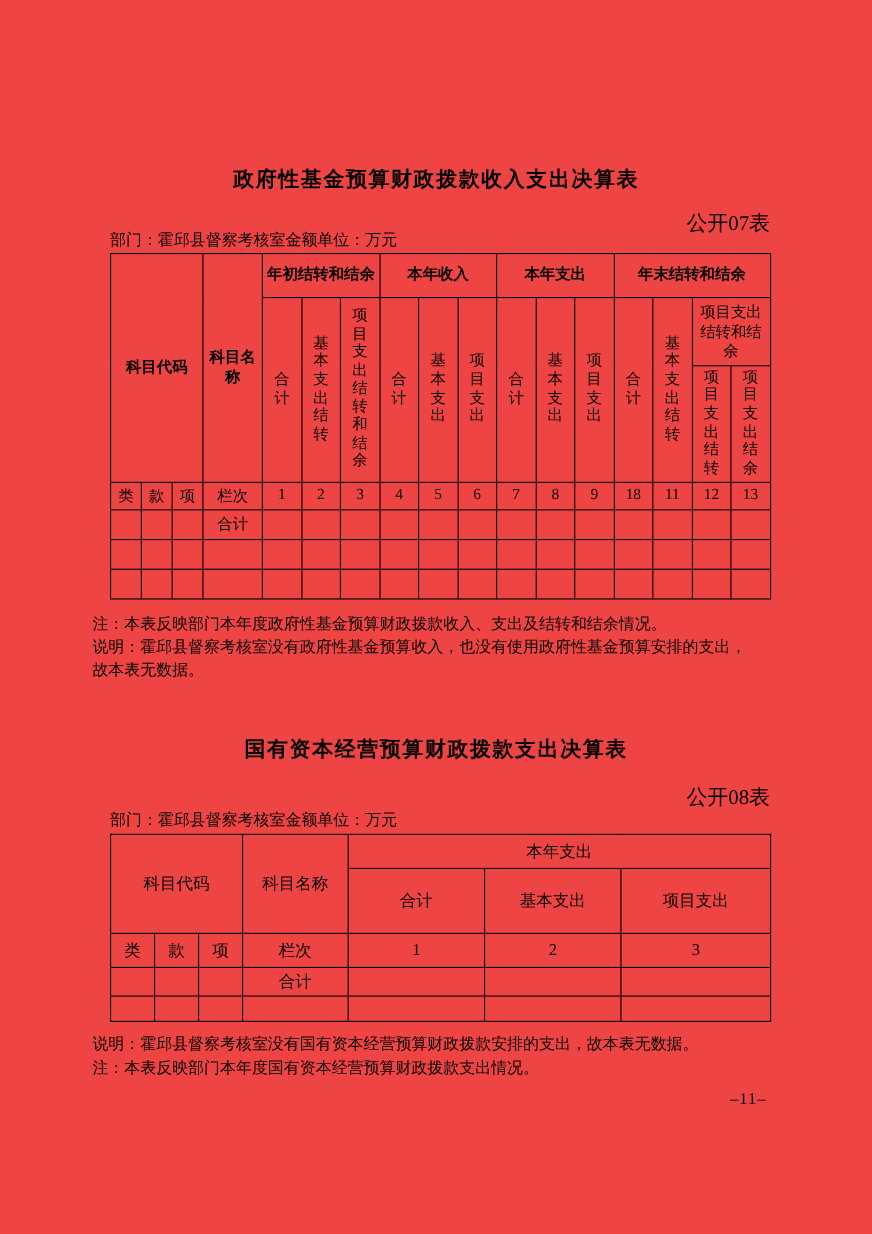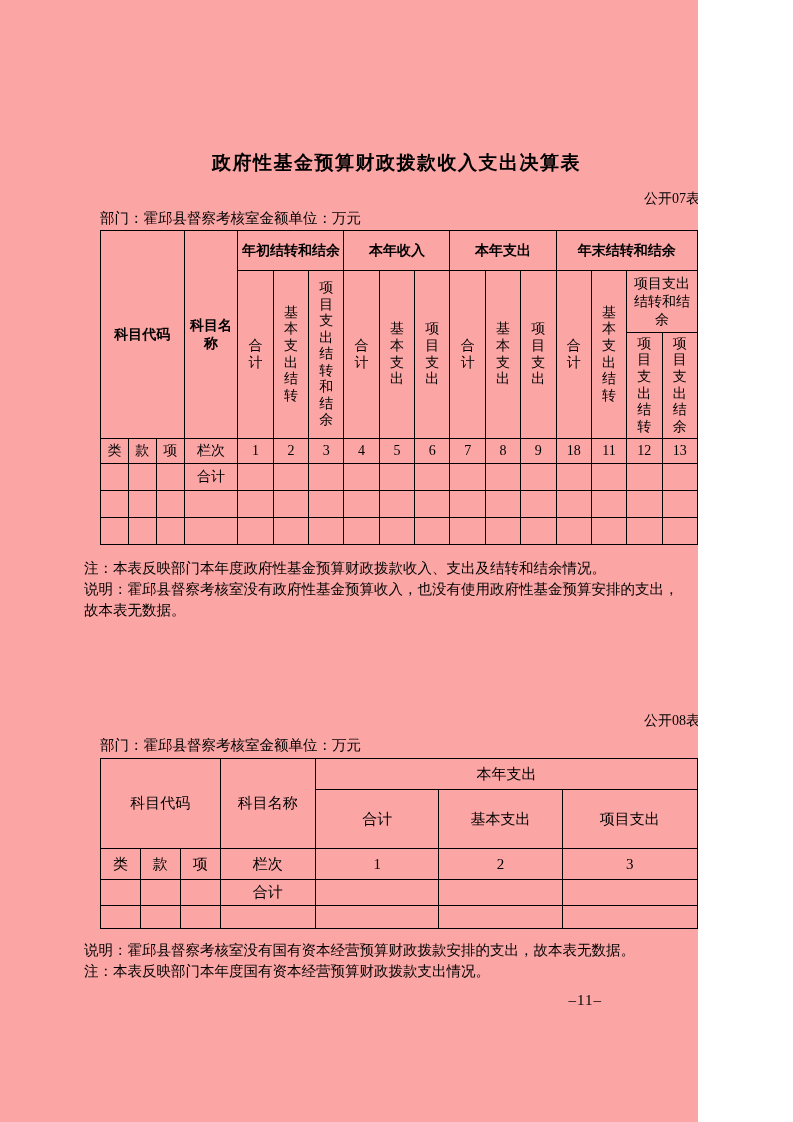--- a/index.html
+++ b/index.html
@@ -1,27 +1,27 @@
 <!DOCTYPE html>
 <html><head>
 <meta charset="utf-8">
 <style>
   html,body{margin:0;padding:0;}
   body{
     width:793px;height:1122px;background:#ffffff;color:#000;
     font-family:"Liberation Serif","DejaVu Serif",serif;
   }
-  .page{position:relative;width:698px;height:1122px;background:#fca5a5;overflow:hidden;}
+  .page{position:relative;width:793px;height:1122px;background:#ef4444;overflow:hidden;}
   .doc-title{
     position:absolute;left:0;width:793px;text-align:center;
     font-weight:bold;font-size:19px;letter-spacing:1.5px;
   }
   #title1{top:150px;}
   #title2{top:668px;}
-  .table-code{position:absolute;left:100px;width:600px;text-align:right;font-size:14px;}
+  .table-code{position:absolute;left:100px;width:600px;text-align:right;font-size:19px;}
   #code1{top:190px;}
   #code2{top:712px;}
   .meta{
     position:absolute;left:100px;width:600px;display:flex;
     justify-content:flex-start;font-size:14.5px;
   }
   #meta1{top:209px;}
   #meta2{top:736px;}
   .tbl{position:absolute;left:100px;border-collapse:collapse;table-layout:fixed;}
   #table1{top:230px;}
@@ -189,20 +189,21 @@
       <td></td>
     </tr>
   </tbody>
     </table>
 
   <div class="notes" id="notes1">
     <div>注：本表反映部门本年度政府性基金预算财政拨款收入、支出及结转和结余情况。</div>
     <div>说明：霍邱县督察考核室没有政府性基金预算收入，也没有使用政府性基金预算安排的支出，故本表无数据。</div>
   </div>
 
+  <div class="doc-title" id="title2">国有资本经营预算财政拨款支出决算表</div>
   <div class="table-code" id="code2">公开08表</div>
   <div class="meta" id="meta2">
     <span>部门：霍邱县督察考核室</span>
     <span>金额单位：万元</span>
   </div>
 
   <table class="tbl" id="table2">
     <colgroup>
       <col style="width:40px">
         <col style="width:40px">

